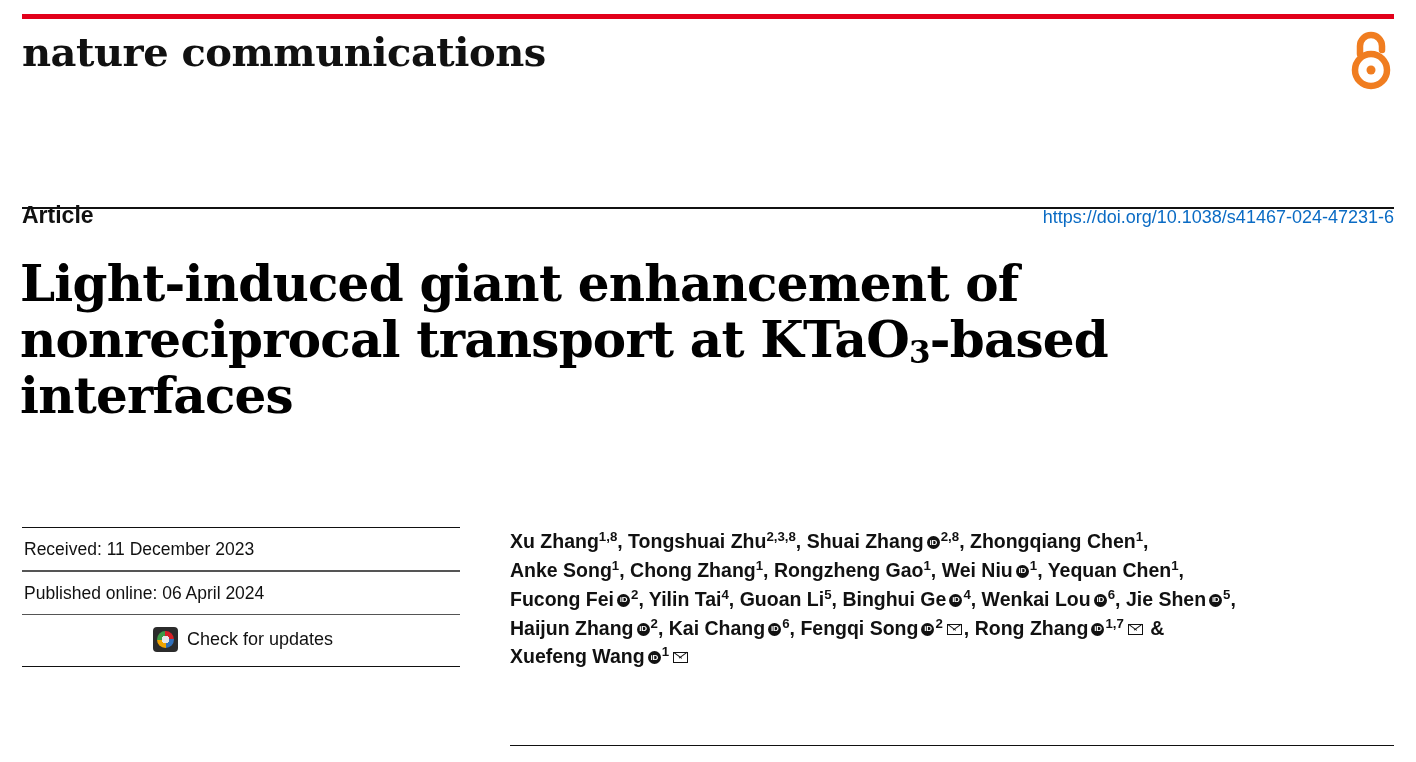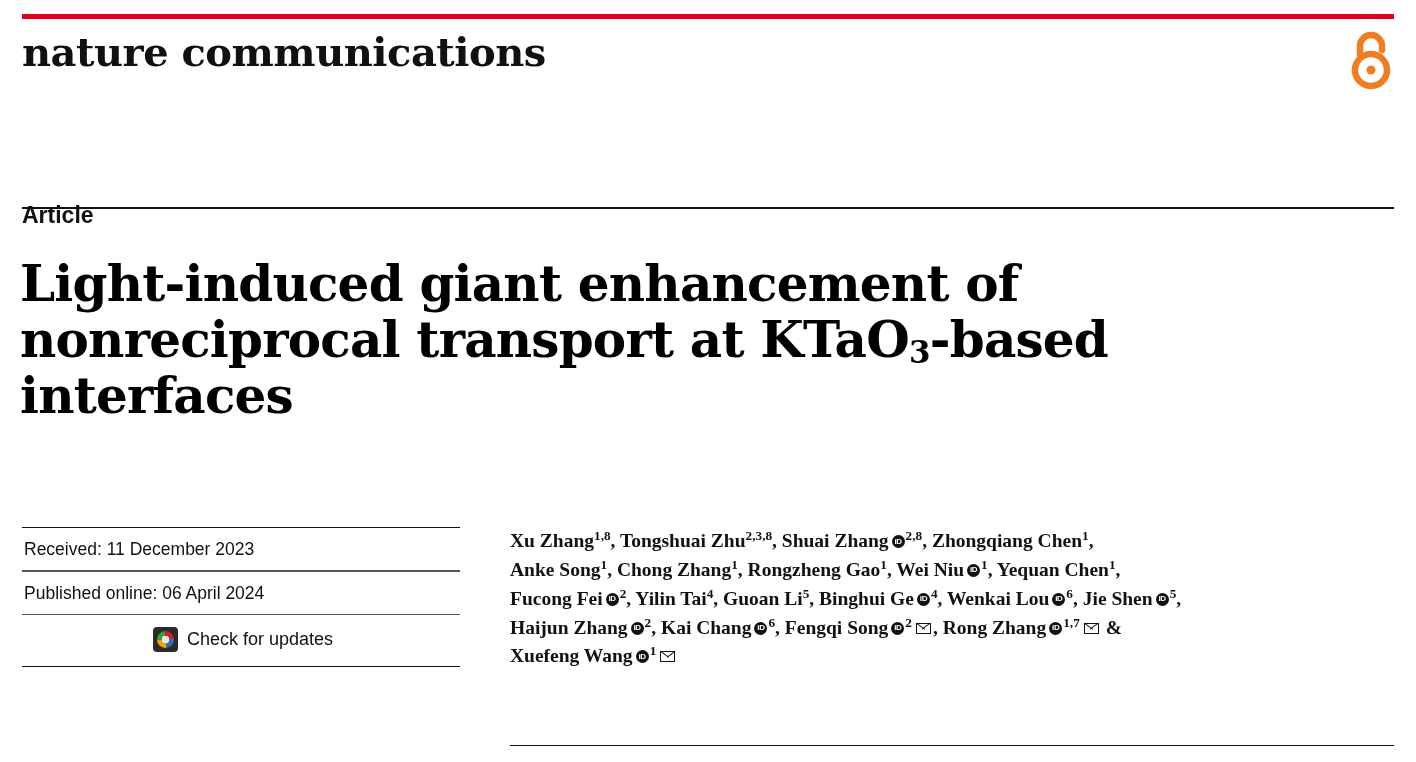--- a/index.html
+++ b/index.html
@@ -173,21 +173,21 @@
     background: #111111;
     width: 438px;
   }
 
   
   .right-col {
     flex: 1 1 auto;
     padding-left: 48px;
   }
   .authors {
-    font-family: Liberation Serif, serif;
+    font-family: Liberation Sans, sans-serif;
     font-weight: 700;
     font-size: 19.5px;
     line-height: 1.48;
     color: #111111;
   }
   .authors sup {
     font-size: 0.68em;
     vertical-align: super;
     line-height: 0;
   }
@@ -259,20 +259,21 @@
   <div class="oa-icon">
     <svg viewBox="0 0 46 62" width="46" height="62" aria-hidden="true">
       <path d="M12 26 V18 a11 11 0 0 1 22 0 v4" fill="none" stroke="#f07d20" stroke-width="6.5" stroke-linecap="round"></path>
       <circle cx="23" cy="42" r="16" fill="none" stroke="#f07d20" stroke-width="6.5"></circle>
       <circle cx="23" cy="42" r="4.5" fill="#f07d20"></circle>
     </svg>
   </div>
 
   <div class="article-row">
     <div class="article-label">Article</div>
+    <a class="doi-link" href="#">https://doi.org/10.1038/s41467-024-47231-6</a>
   </div>
   <div class="rule-under-article"></div>
 
   <h1 class="title">
     <span>Light-induced giant enhancement of</span><br>
     <span>nonreciprocal transport at KTaO</span><sub>3</sub><span>-based</span><br>
     <span>interfaces</span>
   </h1>
 
   <div class="lower">

